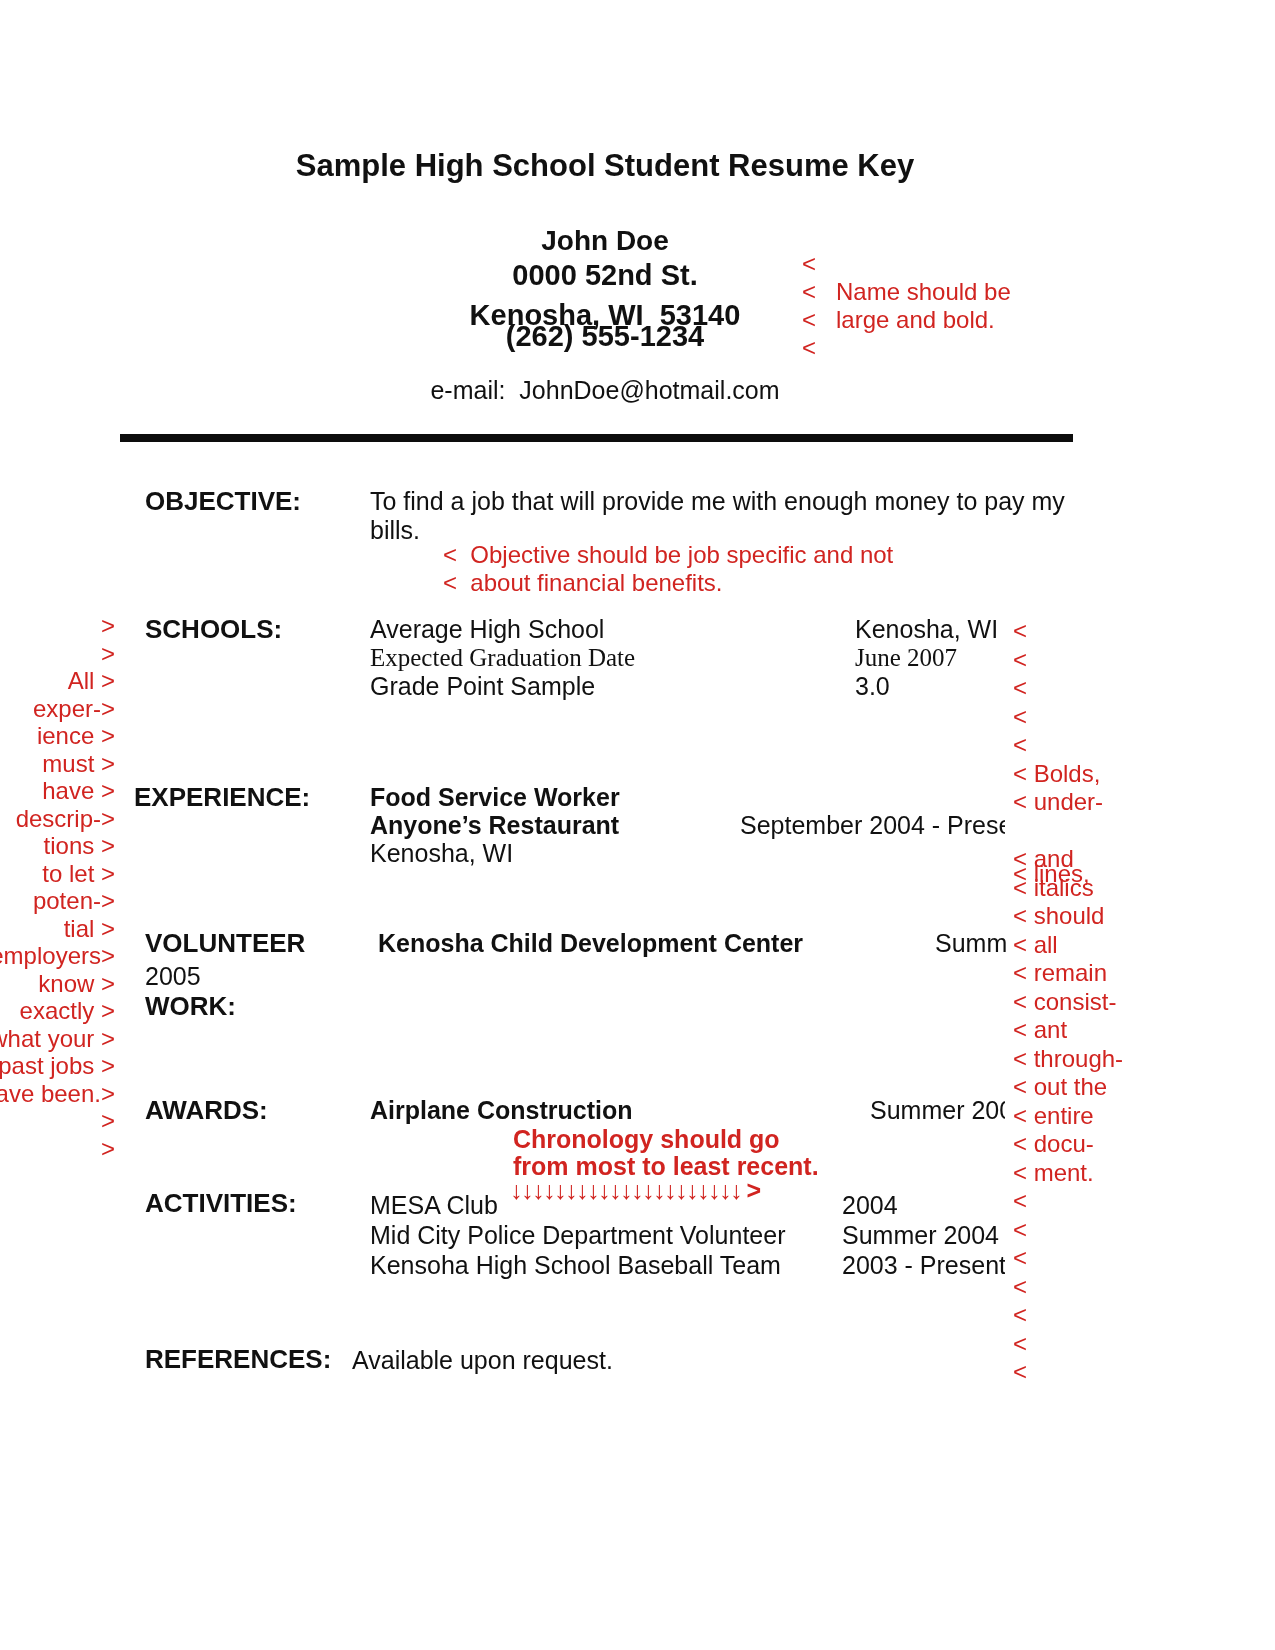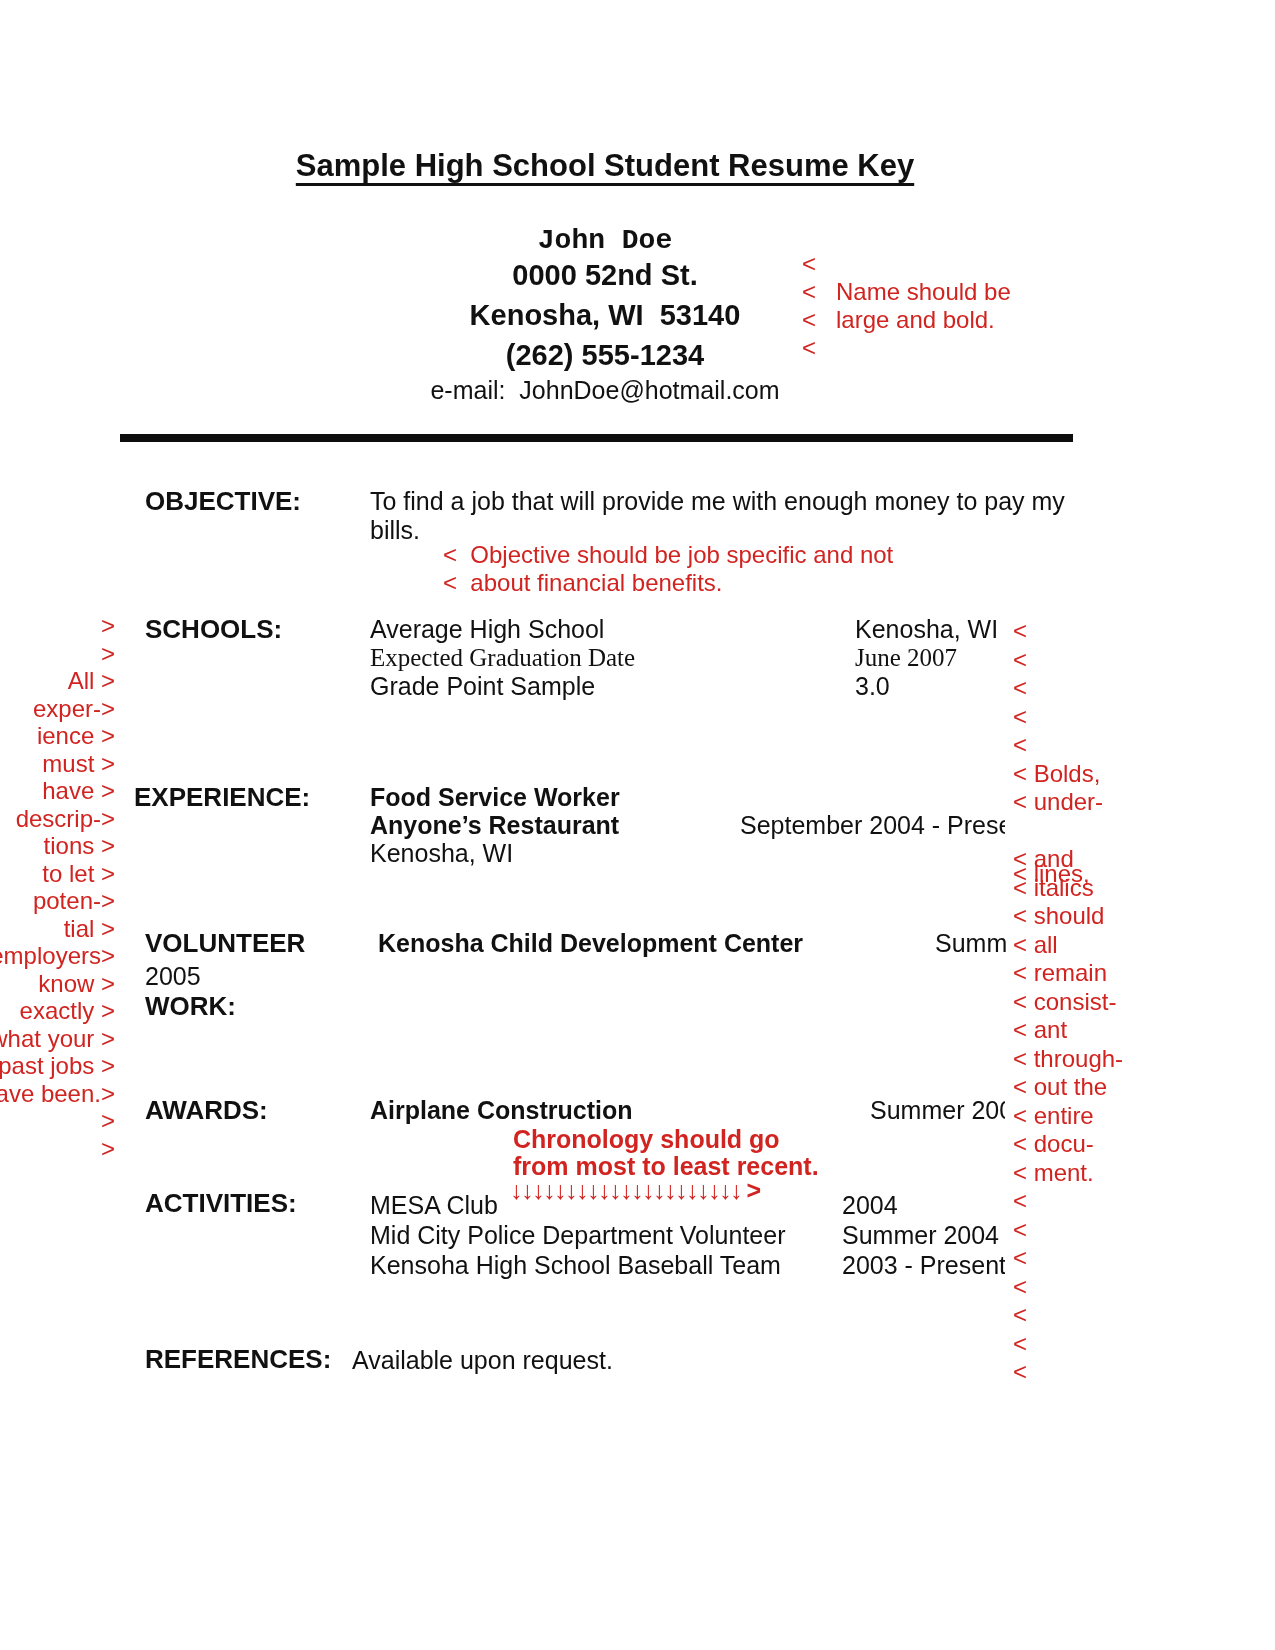--- a/index.html
+++ b/index.html
@@ -11,40 +11,40 @@
   .t{position:absolute;white-space:pre;font-size:25px;line-height:1.15;color:var(--ink);}
   .bold{font-weight:700;text-align:right;}
   .label{font-weight:700;font-size:26px;}
   .serif{font-family:"Liberation Serif",serif;}
   .red{color:var(--red);}
   .sm{font-size:24px;}
   .clip{overflow:hidden;}
   .title{
     left:150px;top:148px;width:910px;text-align:center;
     font-weight:700;font-size:31px;
-    text-decoration:underline;text-decoration-thickness:3px;text-underline-offset:7px;
+    text-decoration-thickness:3px;text-underline-offset:7px;
   }
   .hcenter{left:150px;width:910px;text-align:center;}
-  .name{font-family:Liberation Mono, monospace;font-weight:700;font-size:28px;}
+  .name{font-family:Liberation Sans, sans-serif;font-weight:700;font-size:28px;}
   .addr{font-weight:700;font-size:29px;}
   .divider{position:absolute;left:120px;top:434px;width:953px;height:8px;background:#0d0d0d;}
   .ml{right:1160px;text-align:right;font-size:24px;color:var(--red);}
   .mr{left:1013px;font-size:24px;color:var(--red);}
   .arrows{font-weight:700;letter-spacing:-1.5px;font-size:25px;color:var(--red);}
   .chron{font-weight:700;font-size:25px;color:var(--red);}
 </style>
 </head>
 <body>
 
 <div class="t title">Sample High School Student Resume Key</div>
 
 <div class="t hcenter name" style="top:225px">John Doe</div>
 <div class="t hcenter addr" style="top:259px">0000 52nd St.</div>
 <div class="t hcenter addr" style="top:299px">Kenosha, WI  53140</div>
-<div class="t hcenter addr" style="top:339px">(262) 555-1234</div>
+<div class="t hcenter addr" style="top:320px">(262) 555-1234</div>
 <div class="t hcenter" style="top:376px">e-mail:  JohnDoe@hotmail.com</div>
 
 <span class="t red sm" style="left:802px;top:250px">&lt;</span>
 <span class="t red sm" style="left:802px;top:278px">&lt;</span>
 <span class="t red sm" style="left:802px;top:306px">&lt;</span>
 <span class="t red sm" style="left:802px;top:334px">&lt;</span>
 <span class="t red sm" style="left:836px;top:278px">Name should be</span>
 <span class="t red sm" style="left:836px;top:306px">large and bold.</span>
 
 <div class="divider"></div>

